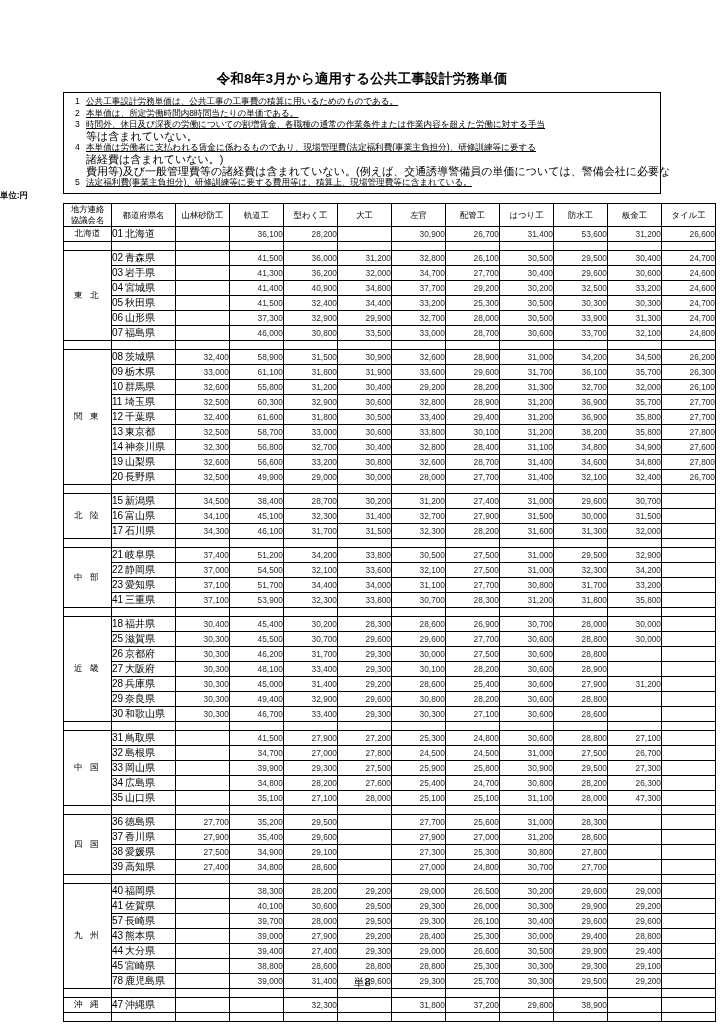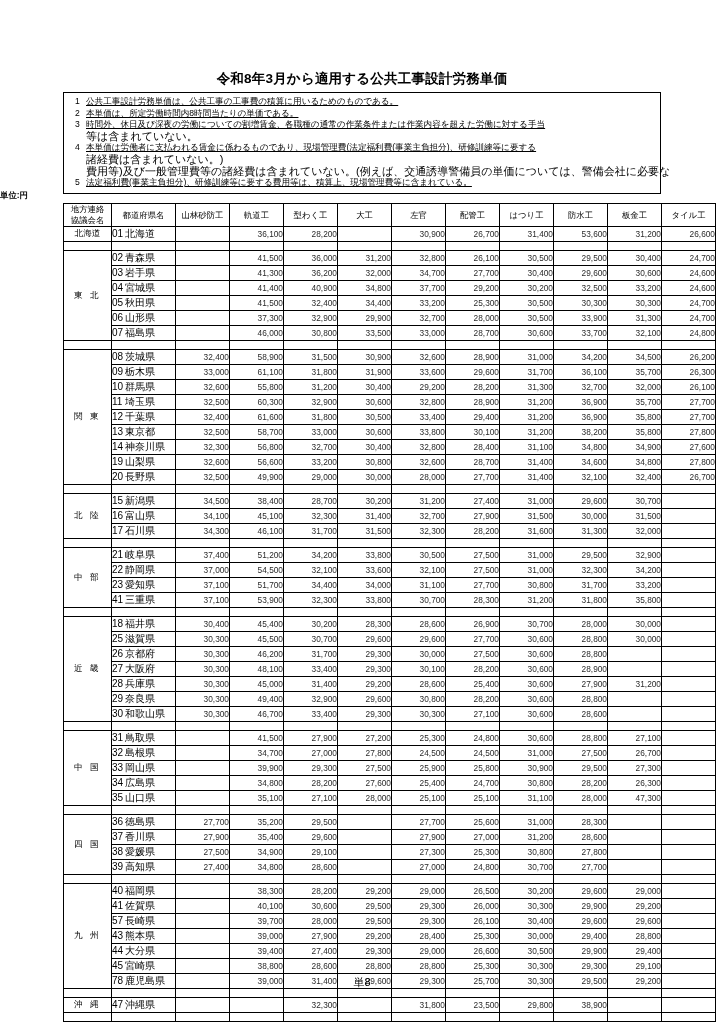--- a/index.html
+++ b/index.html
@@ -929,21 +929,21 @@
           <td></td>
         </tr>
         <tr>
           <td class="c-region region-cell-merged" rowspan="1">沖 縄</td>
           <td class="c-pref"><span class="pnum">47</span>沖縄県</td>
           <td class="c-val"></td>
           <td class="c-val"></td>
           <td class="c-val">32,300</td>
           <td class="c-val"></td>
           <td class="c-val">31,800</td>
-          <td class="c-val">23,500</td>
+          <td class="c-val">37,200</td>
           <td class="c-val">29,800</td>
           <td class="c-val">38,900</td>
           <td class="c-val"></td>
           <td class="c-val"></td>
         </tr>
         <tr class="spacer">
           <td></td>
           <td></td>
           <td></td>
           <td></td>

